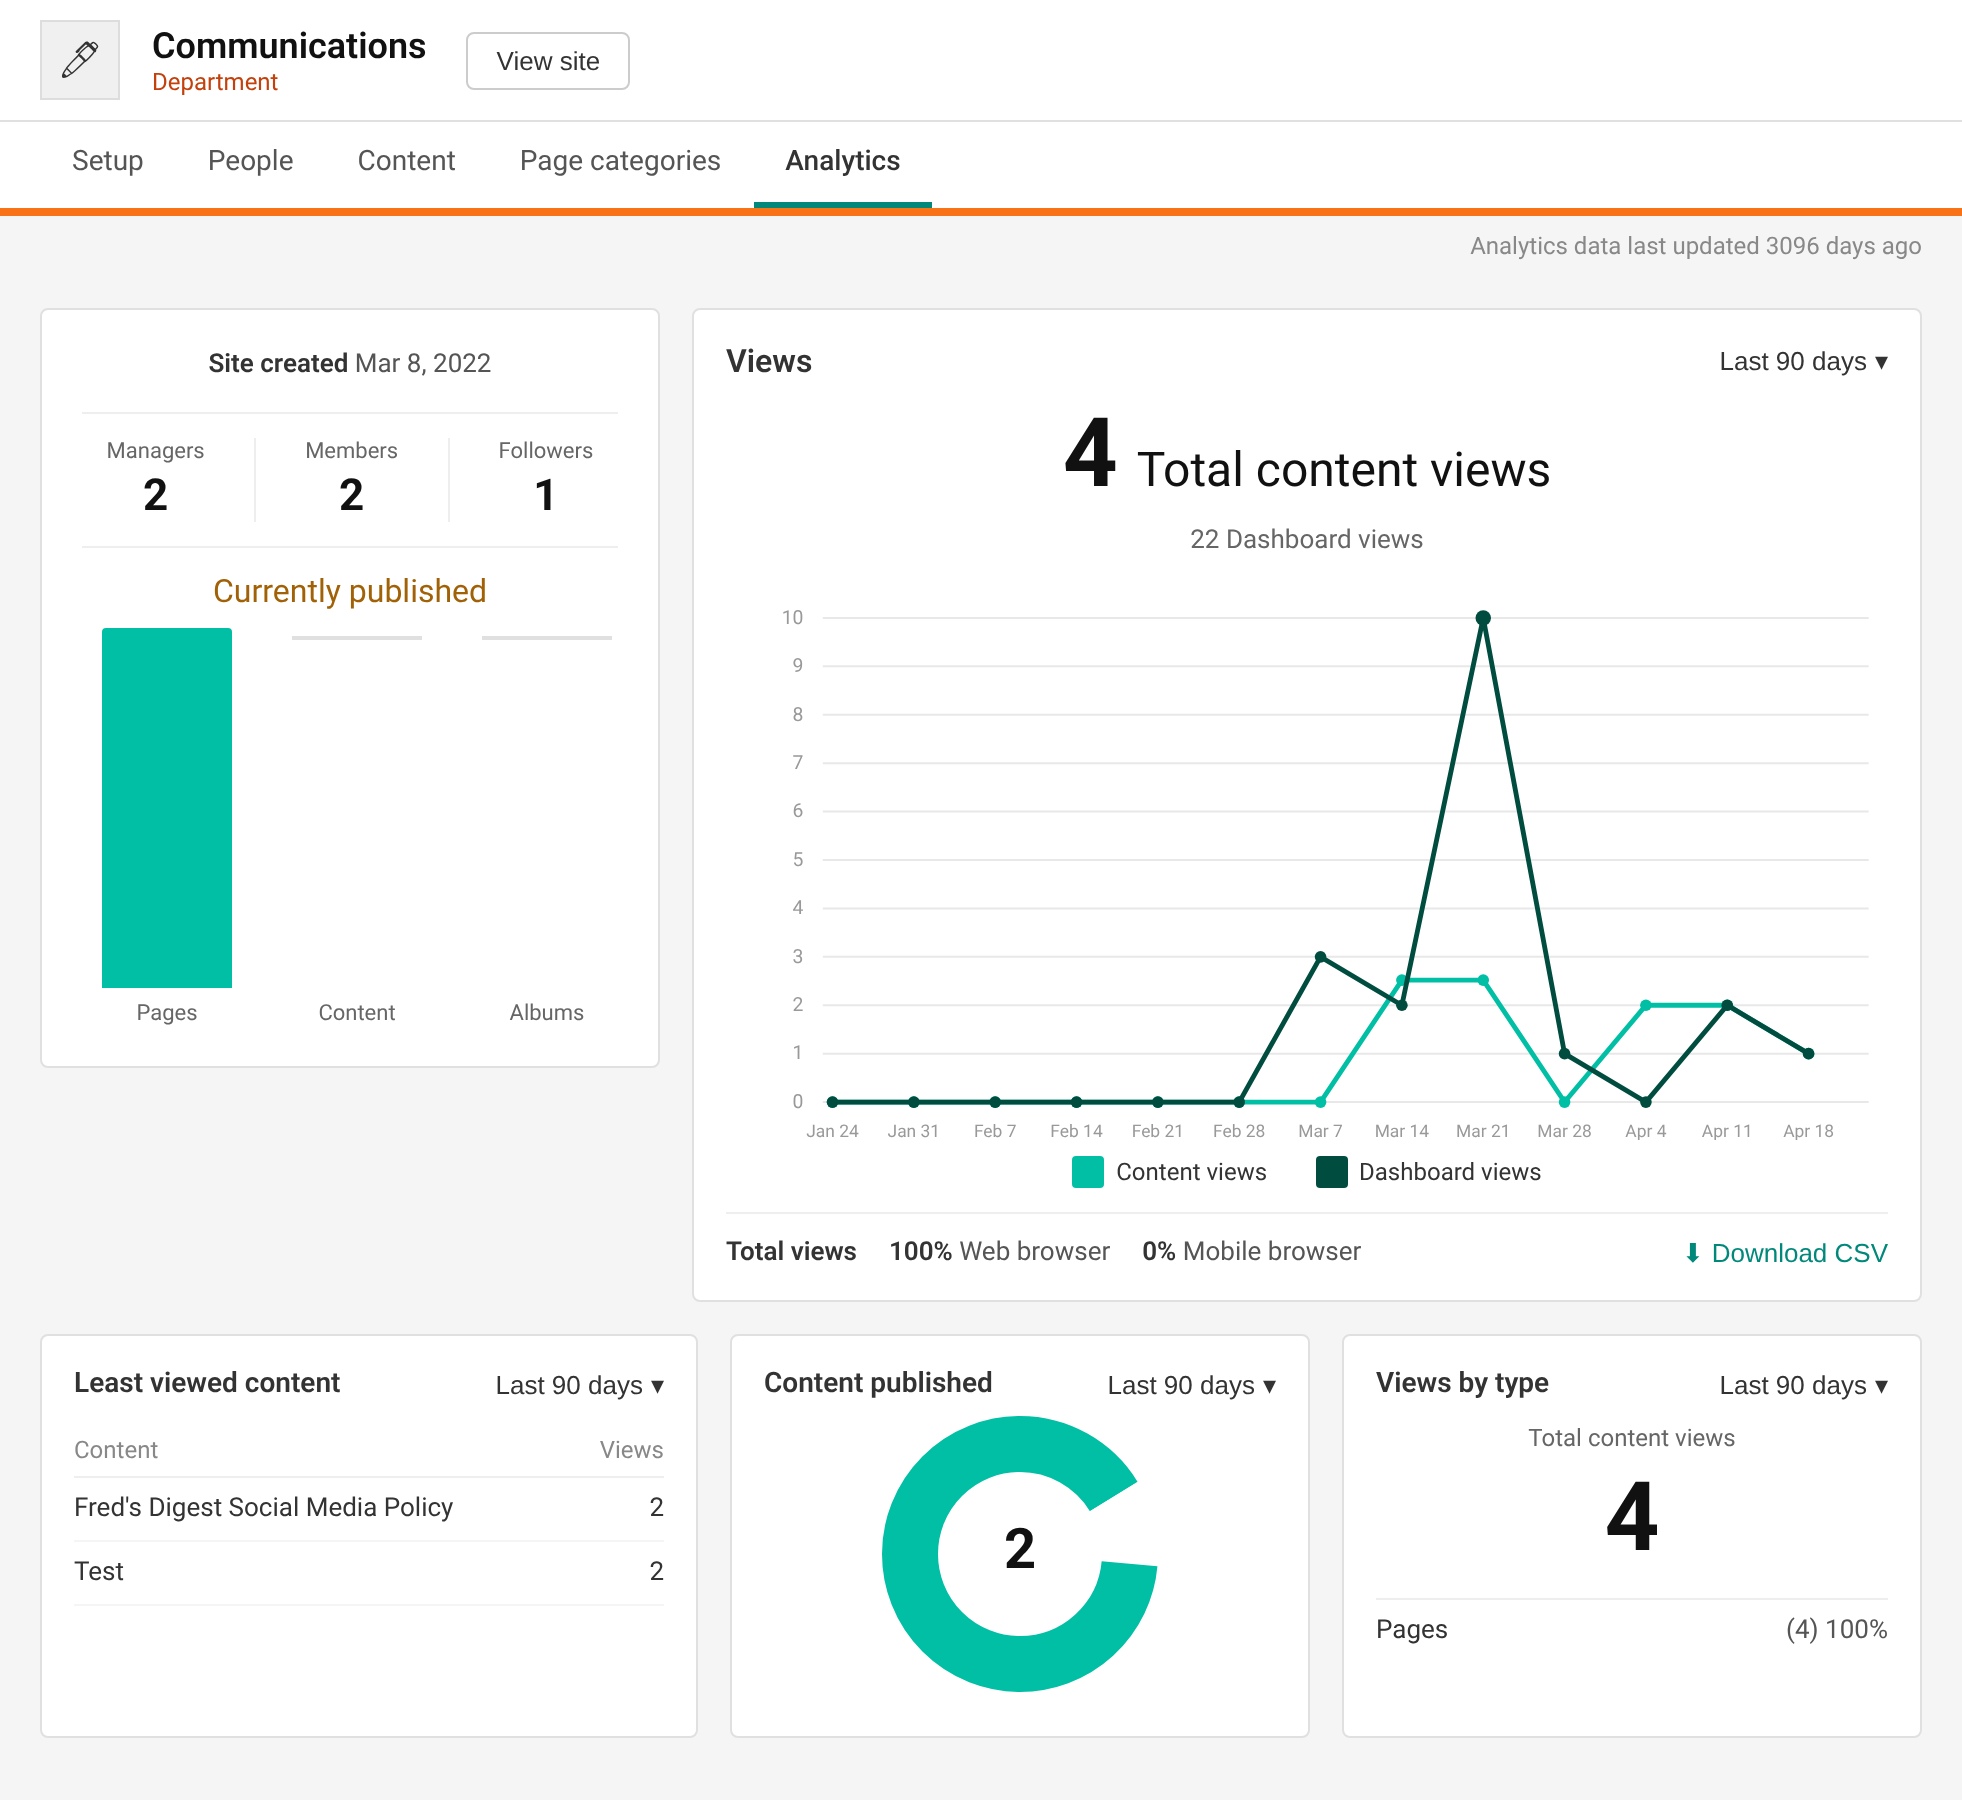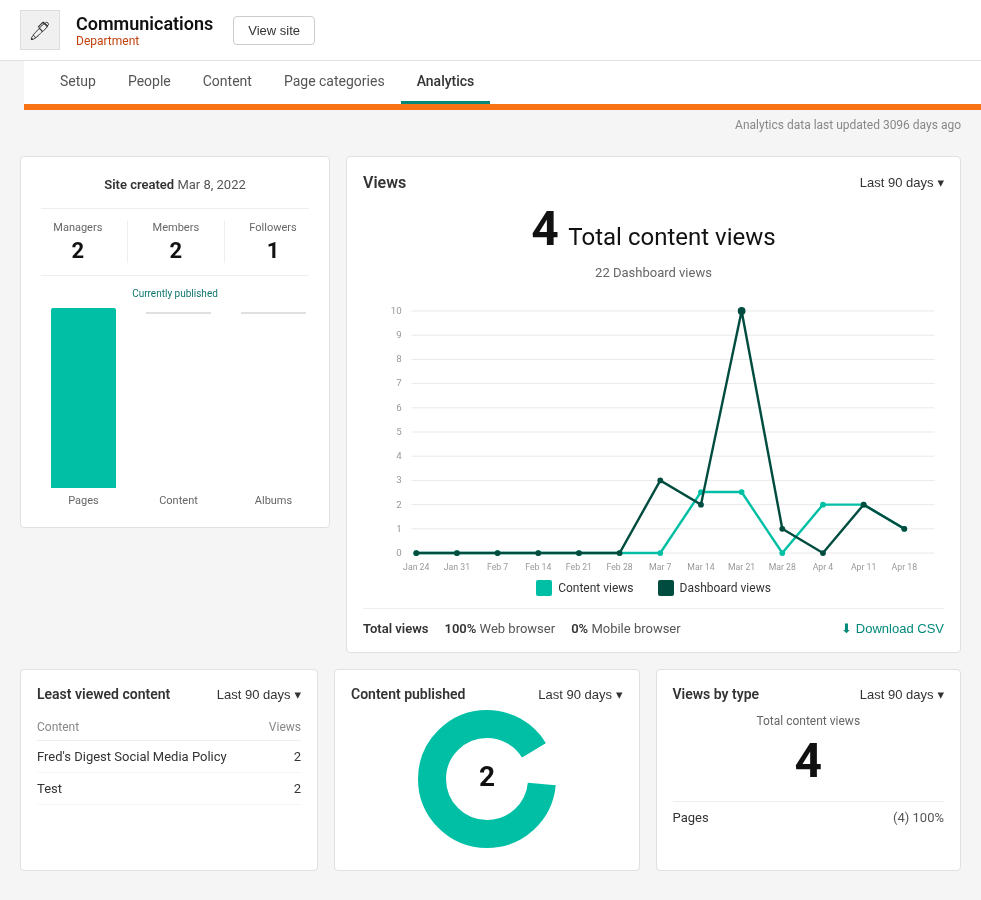--- a/index.html
+++ b/index.html
@@ -7,21 +7,21 @@
     
     
     .top-header { background: #fff; border-bottom: 1px solid #e0e0e0; padding: 10px 20px; display: flex; align-items: center; gap: 16px; }
     .site-logo { width: 40px; height: 40px; background: #f0f0f0; border: 1px solid #ddd; display: flex; align-items: center; justify-content: center; font-size: 18px; }
     .site-info { display: flex; flex-direction: column; }
     .site-name { font-size: 18px; font-weight: 600; color: #111; }
     .site-type { font-size: 12px; color: #c2410c; }
     .view-site-btn { border: 1px solid #ccc; background: #fff; padding: 6px 14px; border-radius: 4px; cursor: pointer; font-size: 13px; color: #333; margin-left: 4px; }
     
     
-    .nav-bar { background: #fff; border-bottom: 6px solid #f97316; padding: 0 20px; display: flex; align-items: center; gap: 0; margin-left: 24px; }
+    .nav-bar { background: #fff; border-bottom: 4px solid #f97316; padding: 0 20px; display: flex; align-items: center; gap: 0; }
     .nav-item { padding: 12px 16px; font-size: 14px; cursor: pointer; color: #555; border-bottom: 3px solid transparent; text-decoration: none; display: inline-block; }
     .nav-item.active { color: #333; border-bottom: 3px solid #00897b; font-weight: 500; }
     
     
     .analytics-info { text-align: right; padding: 8px 20px; font-size: 12px; color: #888; background: #f5f5f5; }
     
     
     .main-content { padding: 16px 20px; display: flex; gap: 16px; flex-direction: column; }
     
     
@@ -34,21 +34,21 @@
     .card { background: #fff; border: 1px solid #e0e0e0; border-radius: 4px; padding: 20px; }
     .site-created { text-align: center; font-size: 13px; color: #555; margin-bottom: 16px; }
     .site-created strong { font-weight: 600; color: #333; }
     
     .stats-row { display: flex; justify-content: space-around; border-top: 1px solid #eee; border-bottom: 1px solid #eee; padding: 12px 0; }
     .stat-item { text-align: center; }
     .stat-label { font-size: 11px; color: #666; margin-bottom: 4px; }
     .stat-value { font-size: 22px; font-weight: 700; color: #111; }
     .stat-divider { width: 1px; background: #eee; }
     
-    .published-label { text-align: center; font-size: 10px; color: #0f766e; margin-top: 12px; margin-bottom: 4px; }
+    .published-label { text-align: center; font-size: 16px; color: #a16207; margin-top: 12px; margin-bottom: 4px; }
     .published-count { text-align: center; font-size: 22px; font-weight: 700; color: #111; margin-bottom: 12px; }
     
     
     .right-panel { flex: 1; }
     .views-card { background: #fff; border: 1px solid #e0e0e0; border-radius: 4px; padding: 16px; }
     .views-header { display: flex; justify-content: space-between; align-items: center; margin-bottom: 8px; }
     .views-title { font-size: 16px; font-weight: 600; color: #333; }
     .period-selector { display: flex; align-items: flex-start; gap: 4px; font-size: 13px; color: #333; cursor: pointer; border: none; background: none; }
     
     .views-total { text-align: center; margin: 8px 0; }
@@ -281,21 +281,21 @@
           </button>
         </div>
 
       </div>
     </div>
 
   </div>
 
   <div class="bottom-row">
 
-    <div class="bottom-card" style="width:298px;flex-shrink:0;">
+    <div class="bottom-card" style="width:329px;flex-shrink:0;">
       <div class="bottom-card-header">
         <span class="bottom-card-title">Least viewed content</span>
         <button class="period-selector">
           <span>Last 90 days</span>
           <span>▾</span>
         </button>
       </div>
       <div class="table-header">
         <span>Content</span>
         <span>Views</span>

